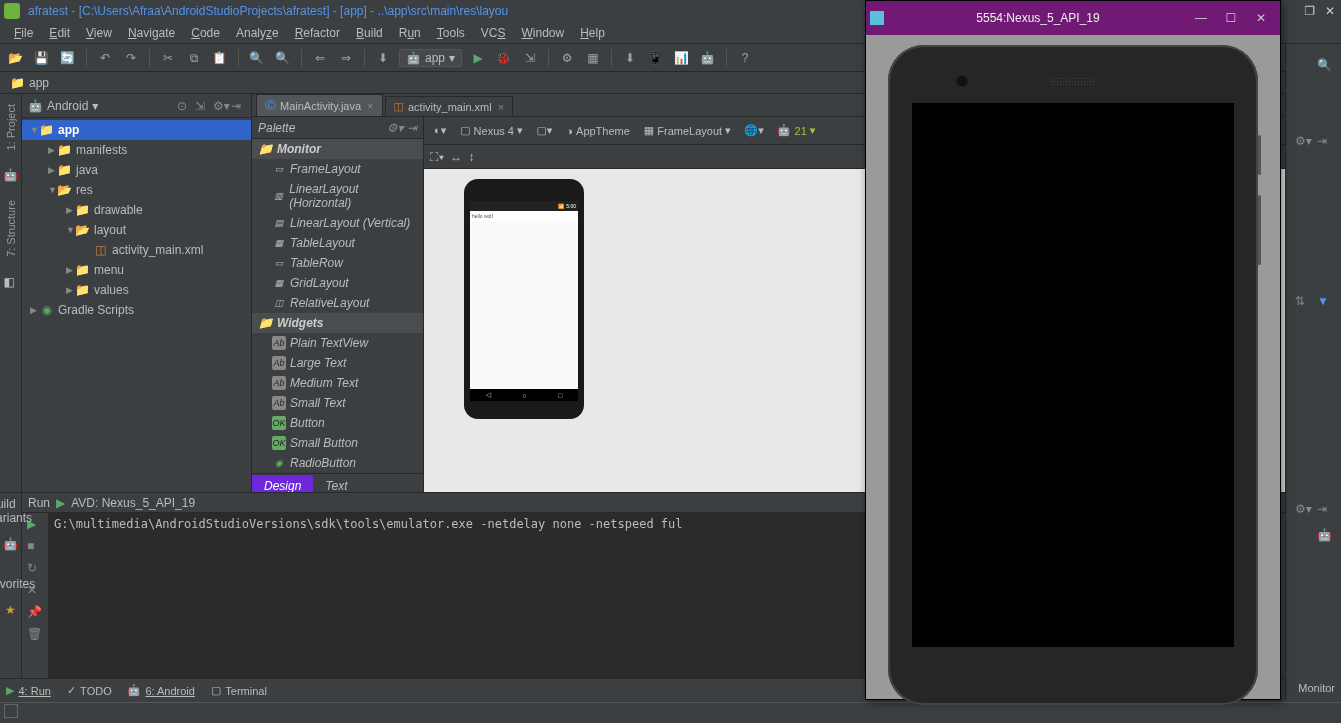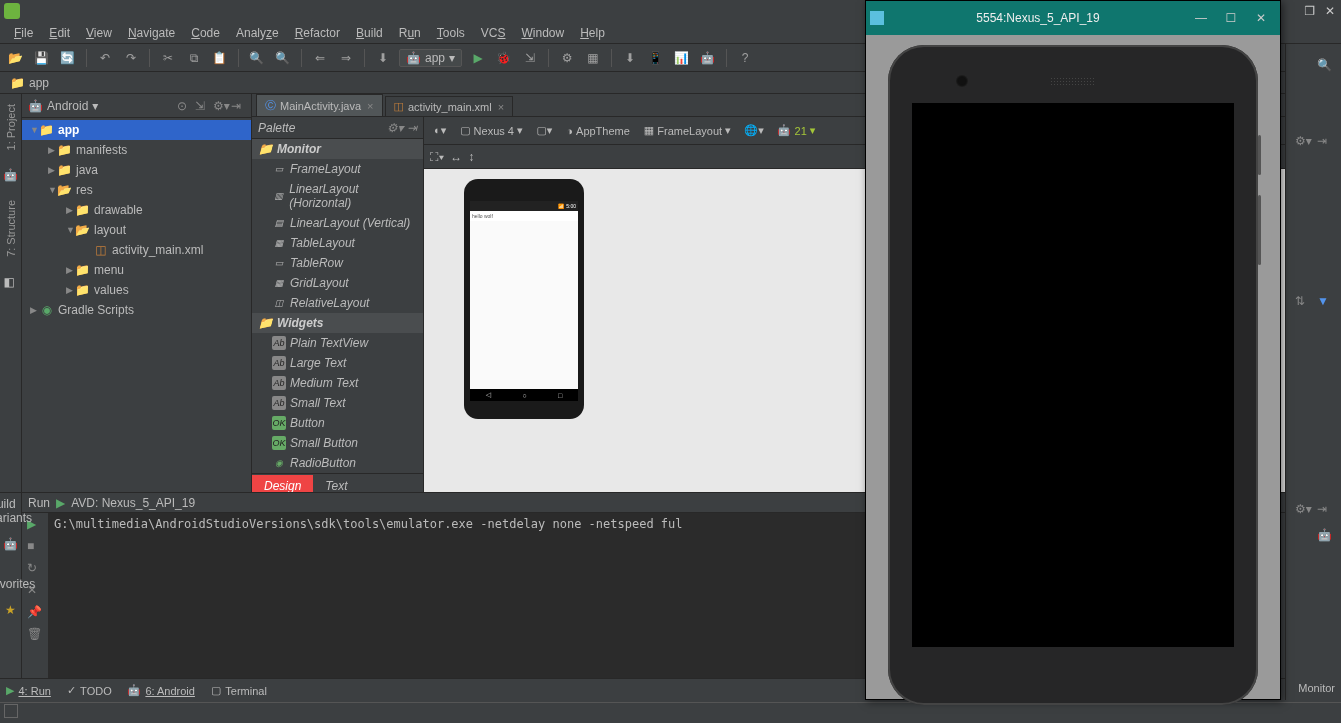--- a/index.html
+++ b/index.html
@@ -48,59 +48,60 @@
 .design-toolbar .dbtn { display: flex; align-items: center; gap: 3px; padding: 2px 4px; cursor: pointer; font-size: 11px; }
 .design-toolbar2 { height: 24px; display: flex; align-items: center; padding: 0 6px; gap: 6px; border-bottom: 1px solid #282828; background: #3c3f41; }
 .canvas-area { flex: 1; background: #e8e8e8; position: relative; overflow: hidden; }
 .phone-mock { position: absolute; left: 40px; top: 10px; width: 120px; height: 240px; background: #1a1a1a; border-radius: 14px; padding: 22px 6px 18px 6px; }
 .phone-screen { width: 100%; height: 100%; background: #fafafa; position: relative; }
 .phone-status { height: 10px; background: #222; color: #fff; font-size: 5px; display: flex; justify-content: flex-end; align-items: center; padding: 0 2px; }
 .phone-appbar { height: 10px; background: #fff; font-size: 5px; color: #555; padding-left: 2px; display: flex; align-items: center; }
 .phone-nav { position: absolute; bottom: 0; left: 0; right: 0; height: 12px; background: #000; display: flex; justify-content: space-around; align-items: center; color: #ccc; font-size: 7px; }
 .design-tabs { height: 24px; background: #3c3f41; display: flex; align-items: center; border-top: 1px solid #282828; }
 .design-tabs .dtab { padding: 4px 12px; cursor: pointer; }
-.design-tabs .dtab.active { background: #ef4444; color: #fff; }
+.design-tabs .dtab.active { background: #6d28d9; color: #fff; }
 .bottom-panel { height: 186px; display: flex; border-top: 1px solid #282828; position: relative; }
 .run-panel { flex: 1; display: flex; flex-direction: column; background: #2b2b2b; margin-left: 22px; }
 .run-header { height: 20px; background: #3c3f41; display: flex; align-items: center; padding: 0 6px; gap: 6px; border-bottom: 1px solid #282828; }
 .run-header .spacer { flex: 1; }
 .run-body { flex: 1; display: flex; }
 .run-gutter { width: 26px; background: #3c3f41; display: flex; flex-direction: column; align-items: center; padding-top: 4px; gap: 6px; }
 .run-gutter .gic { width: 16px; height: 16px; color: #888; cursor: pointer; }
 .run-console { flex: 1; font-family: Consolas, monospace; font-size: 12px; color: #bbbbbb; padding: 4px 6px; }
 .event-log { width: 180px; border-left: 1px solid #282828; background: #3c3f41; display: flex; flex-direction: column; }
 .event-log-hdr { height: 20px; display: flex; align-items: center; padding: 0 6px; border-bottom: 1px solid #282828; }
 .event-log-body { flex: 1; display: flex; }
 .event-log-gutter { width: 26px; display: flex; flex-direction: column; align-items: center; padding-top: 4px; gap: 6px; }
 .bottom-left-gutter { position: absolute; left: 0; top: 0; width: 22px; height: 100%; background: #3c3f41; border-right: 1px solid #282828; display: flex; flex-direction: column; align-items: center; gap: 12px; padding-top: 4px; }
 .statusbar-tabs { height: 24px; background: #3c3f41; border-top: 1px solid #282828; display: flex; align-items: center; padding: 0 6px; gap: 16px; }
 .statusbar-tabs .stab { display: flex; align-items: center; gap: 4px; cursor: pointer; font-size: 11px; }
 .statusbar { height: 18px; background: #3c3f41; border-top: 1px solid #555; }
 
 .emulator-win { position: absolute; left: 865px; top: 0; width: 416px; height: 700px; background: #9a9a9a; border: 1px solid #000; box-shadow: 2px 2px 8px rgba(0,0,0,0.5); }
-.emulator-title { height: 34px; background: #0f766e; color: #eee; display: flex; align-items: center; padding: 12px 4px; }
+.emulator-title { height: 34px; background: #701a75; color: #eee; display: flex; align-items: center; padding: 12px 4px; }
 .emulator-title .eicon { width: 14px; height: 14px; background: #5bc0de; margin-right: 6px; }
 .emulator-title .spacer { flex: 1; }
 .emulator-title .winbtn { width: 30px; text-align: center; cursor: pointer; color: #ccc; }
 .emulator-body { position: relative; height: calc(100% - 22px); display: flex; justify-content: center; padding-top: 10px; }
 .emu-phone { width: 370px; height: 660px; background: #262627; border-radius: 36px; position: relative; padding: 58px 24px 58px 24px; box-shadow: inset 0 0 0 2px #444; }
 .emu-phone::before { content: ""; position: absolute; top: 30px; left: 68px; width: 12px; height: 12px; background: #111; border-radius: 50%; box-shadow: inset 0 0 2px #333; }
 .emu-speaker { position: absolute; top: 32px; left: 50%; transform: translateX(-50%); width: 46px; height: 10px; background: radial-gradient(#444 20%, transparent 20%); background-size: 3px 3px; border-radius: 4px; }
 .emu-screen { width: 100%; height: 100%; background: #000; }
 .emu-sidebtn { position: absolute; right: -3px; width: 3px; background: #555; border-radius: 2px; }
 .right-strip { position: absolute; right: 0; top: 44px; width: 56px; height: 656px; background: #3c3f41; border-left: 1px solid #282828; }
 .right-strip .ric { position: absolute; width: 16px; height: 16px; color: #888; cursor: pointer; }
 .android-ic { color: #a4c639; }
 .zoom-btn { width: 18px; height: 18px; background: #4a4d4f; display:flex; align-items:center; justify-content:center; border-radius:2px; cursor:pointer; margin-left:auto; }
 </style>
 </head>
 <body>
 
 <div class="titlebar">
   <div class="logo"></div>
+  <div class="title">afratest - [C:\Users\Afraa\AndroidStudioProjects\afratest] - [app] - ..\app\src\main\res\layou</div>
 </div>
 
 <div class="menubar">
   <div class="menu-item"><span class="ul">F</span><span>ile</span></div>
   <div class="menu-item"><span class="ul">E</span>dit</div>
   <div class="menu-item"><span class="ul">V</span>iew</div>
   <div class="menu-item"><span class="ul">N</span>avigate</div>
   <div class="menu-item"><span class="ul">C</span>ode</div>
   <div class="menu-item">Analy<span class="ul">z</span>e</div>
   <div class="menu-item"><span class="ul">R</span>efactor</div>

